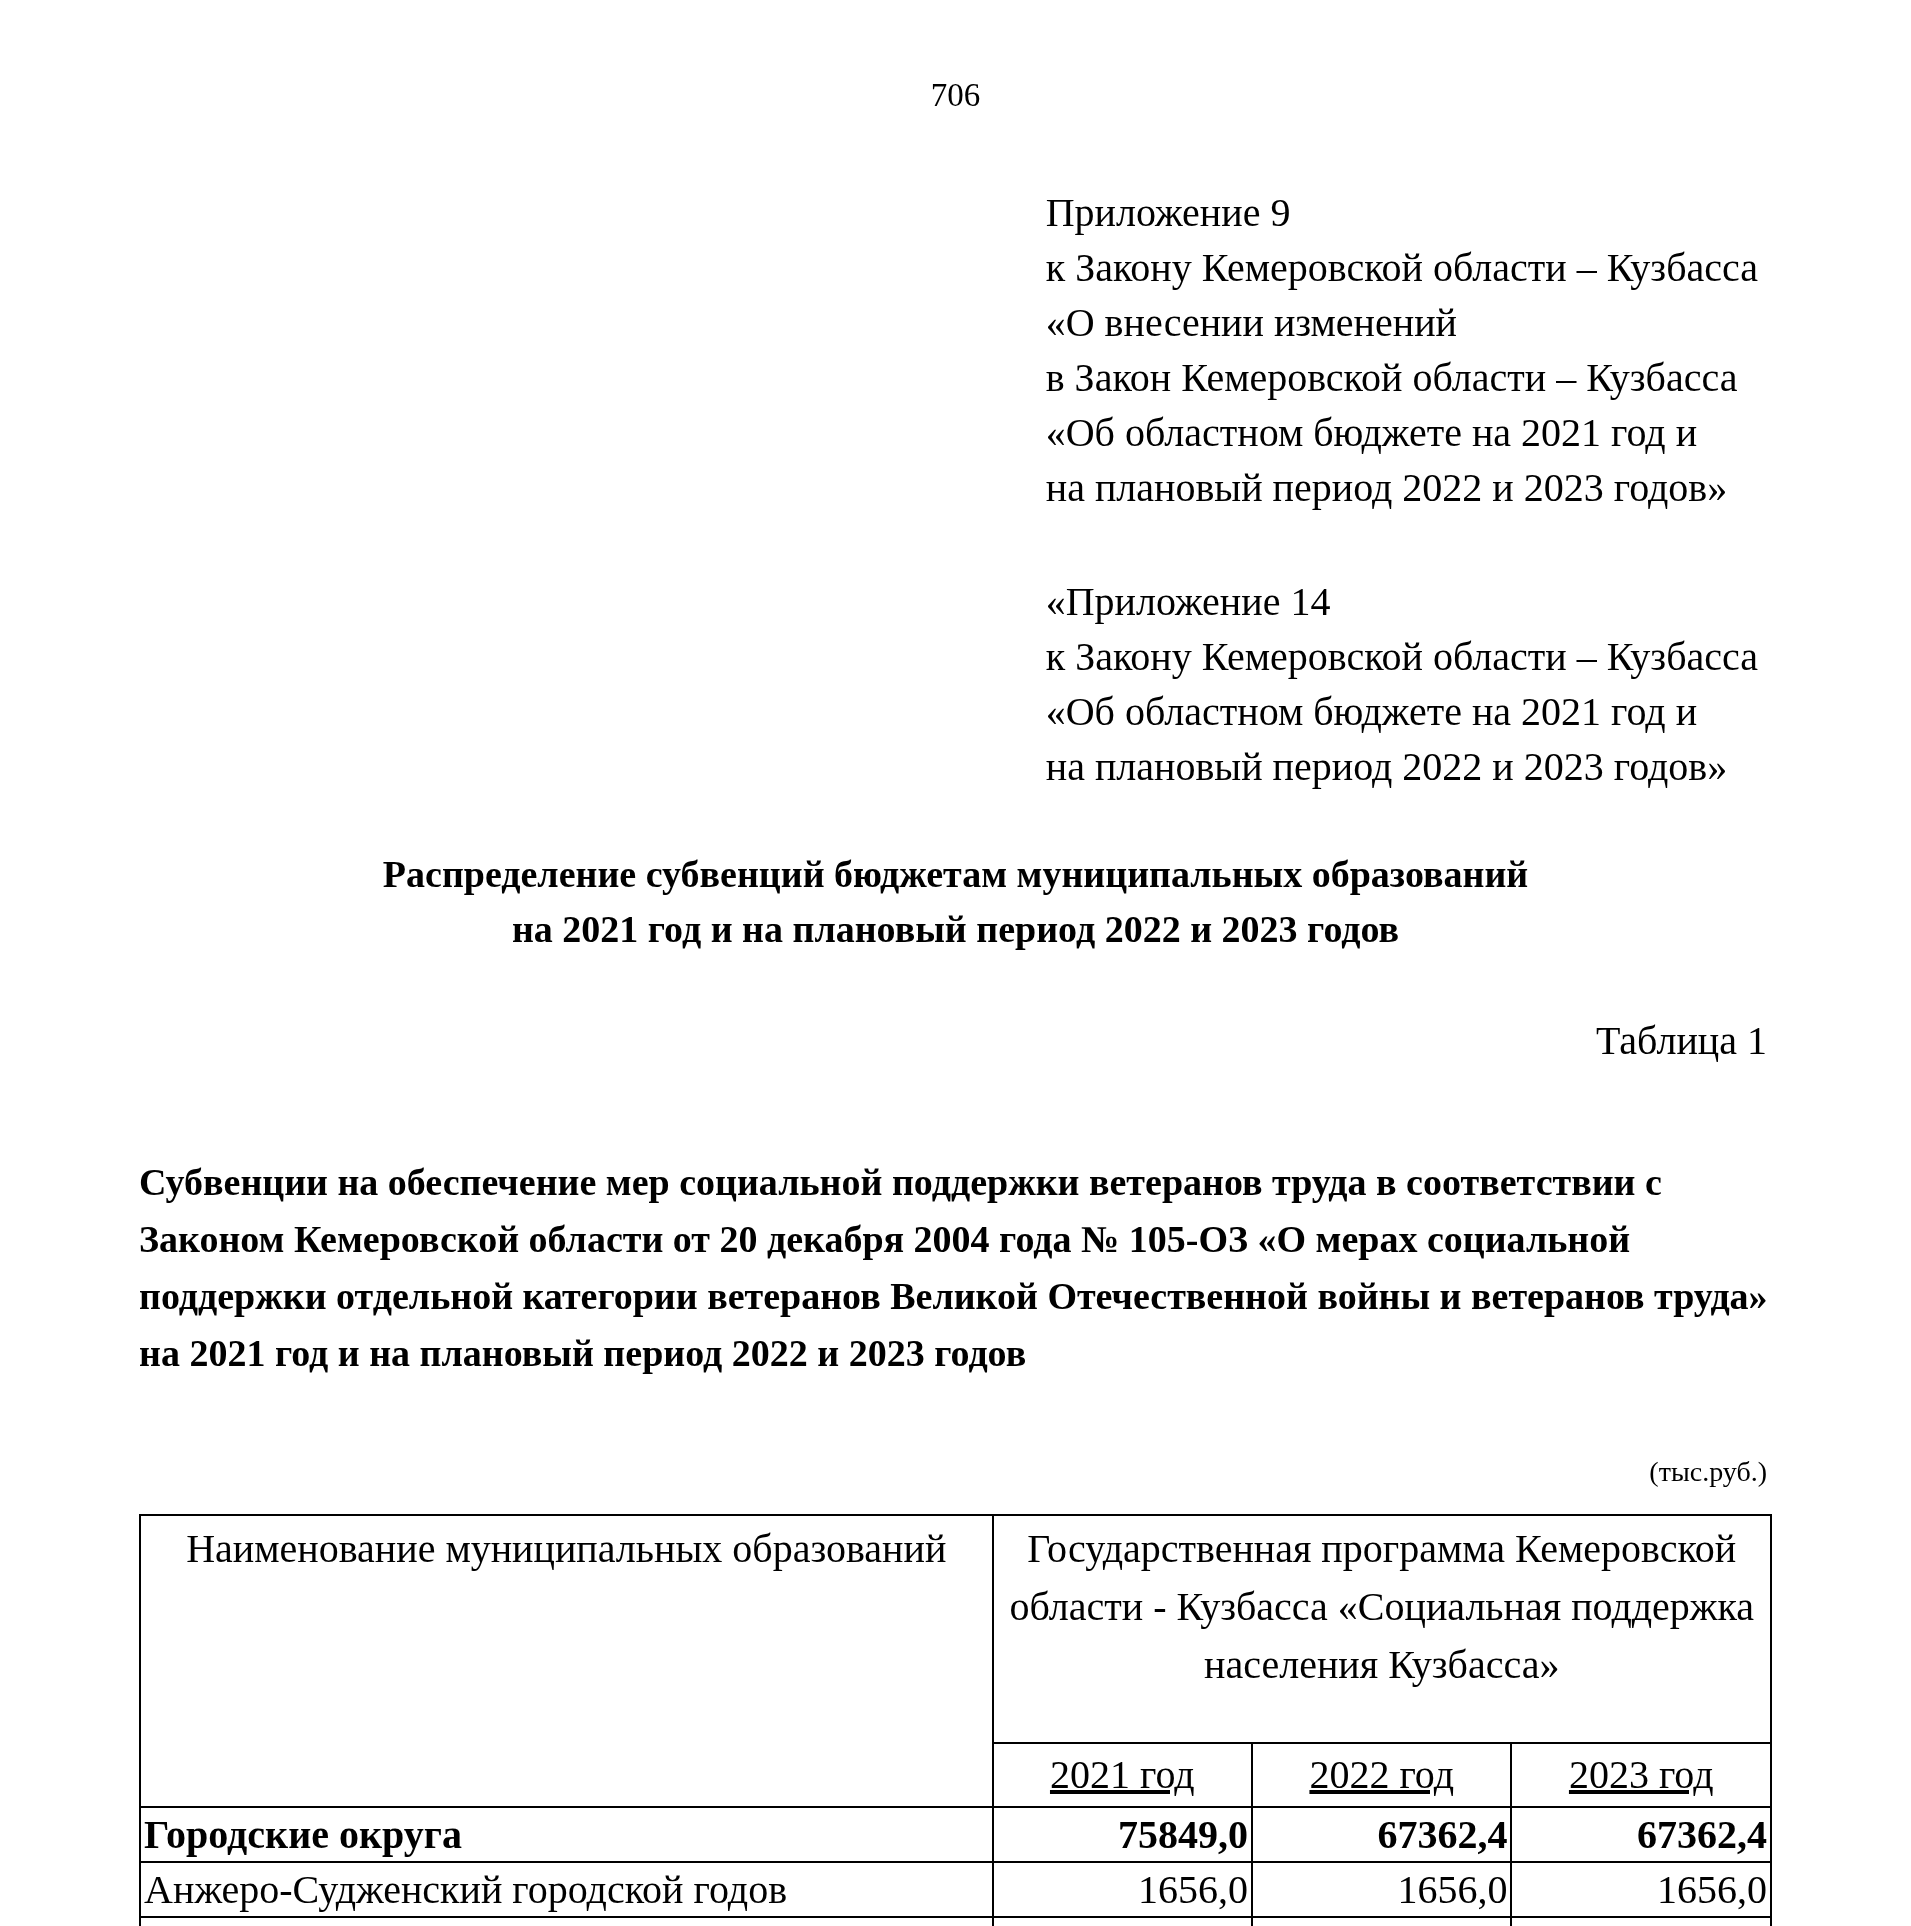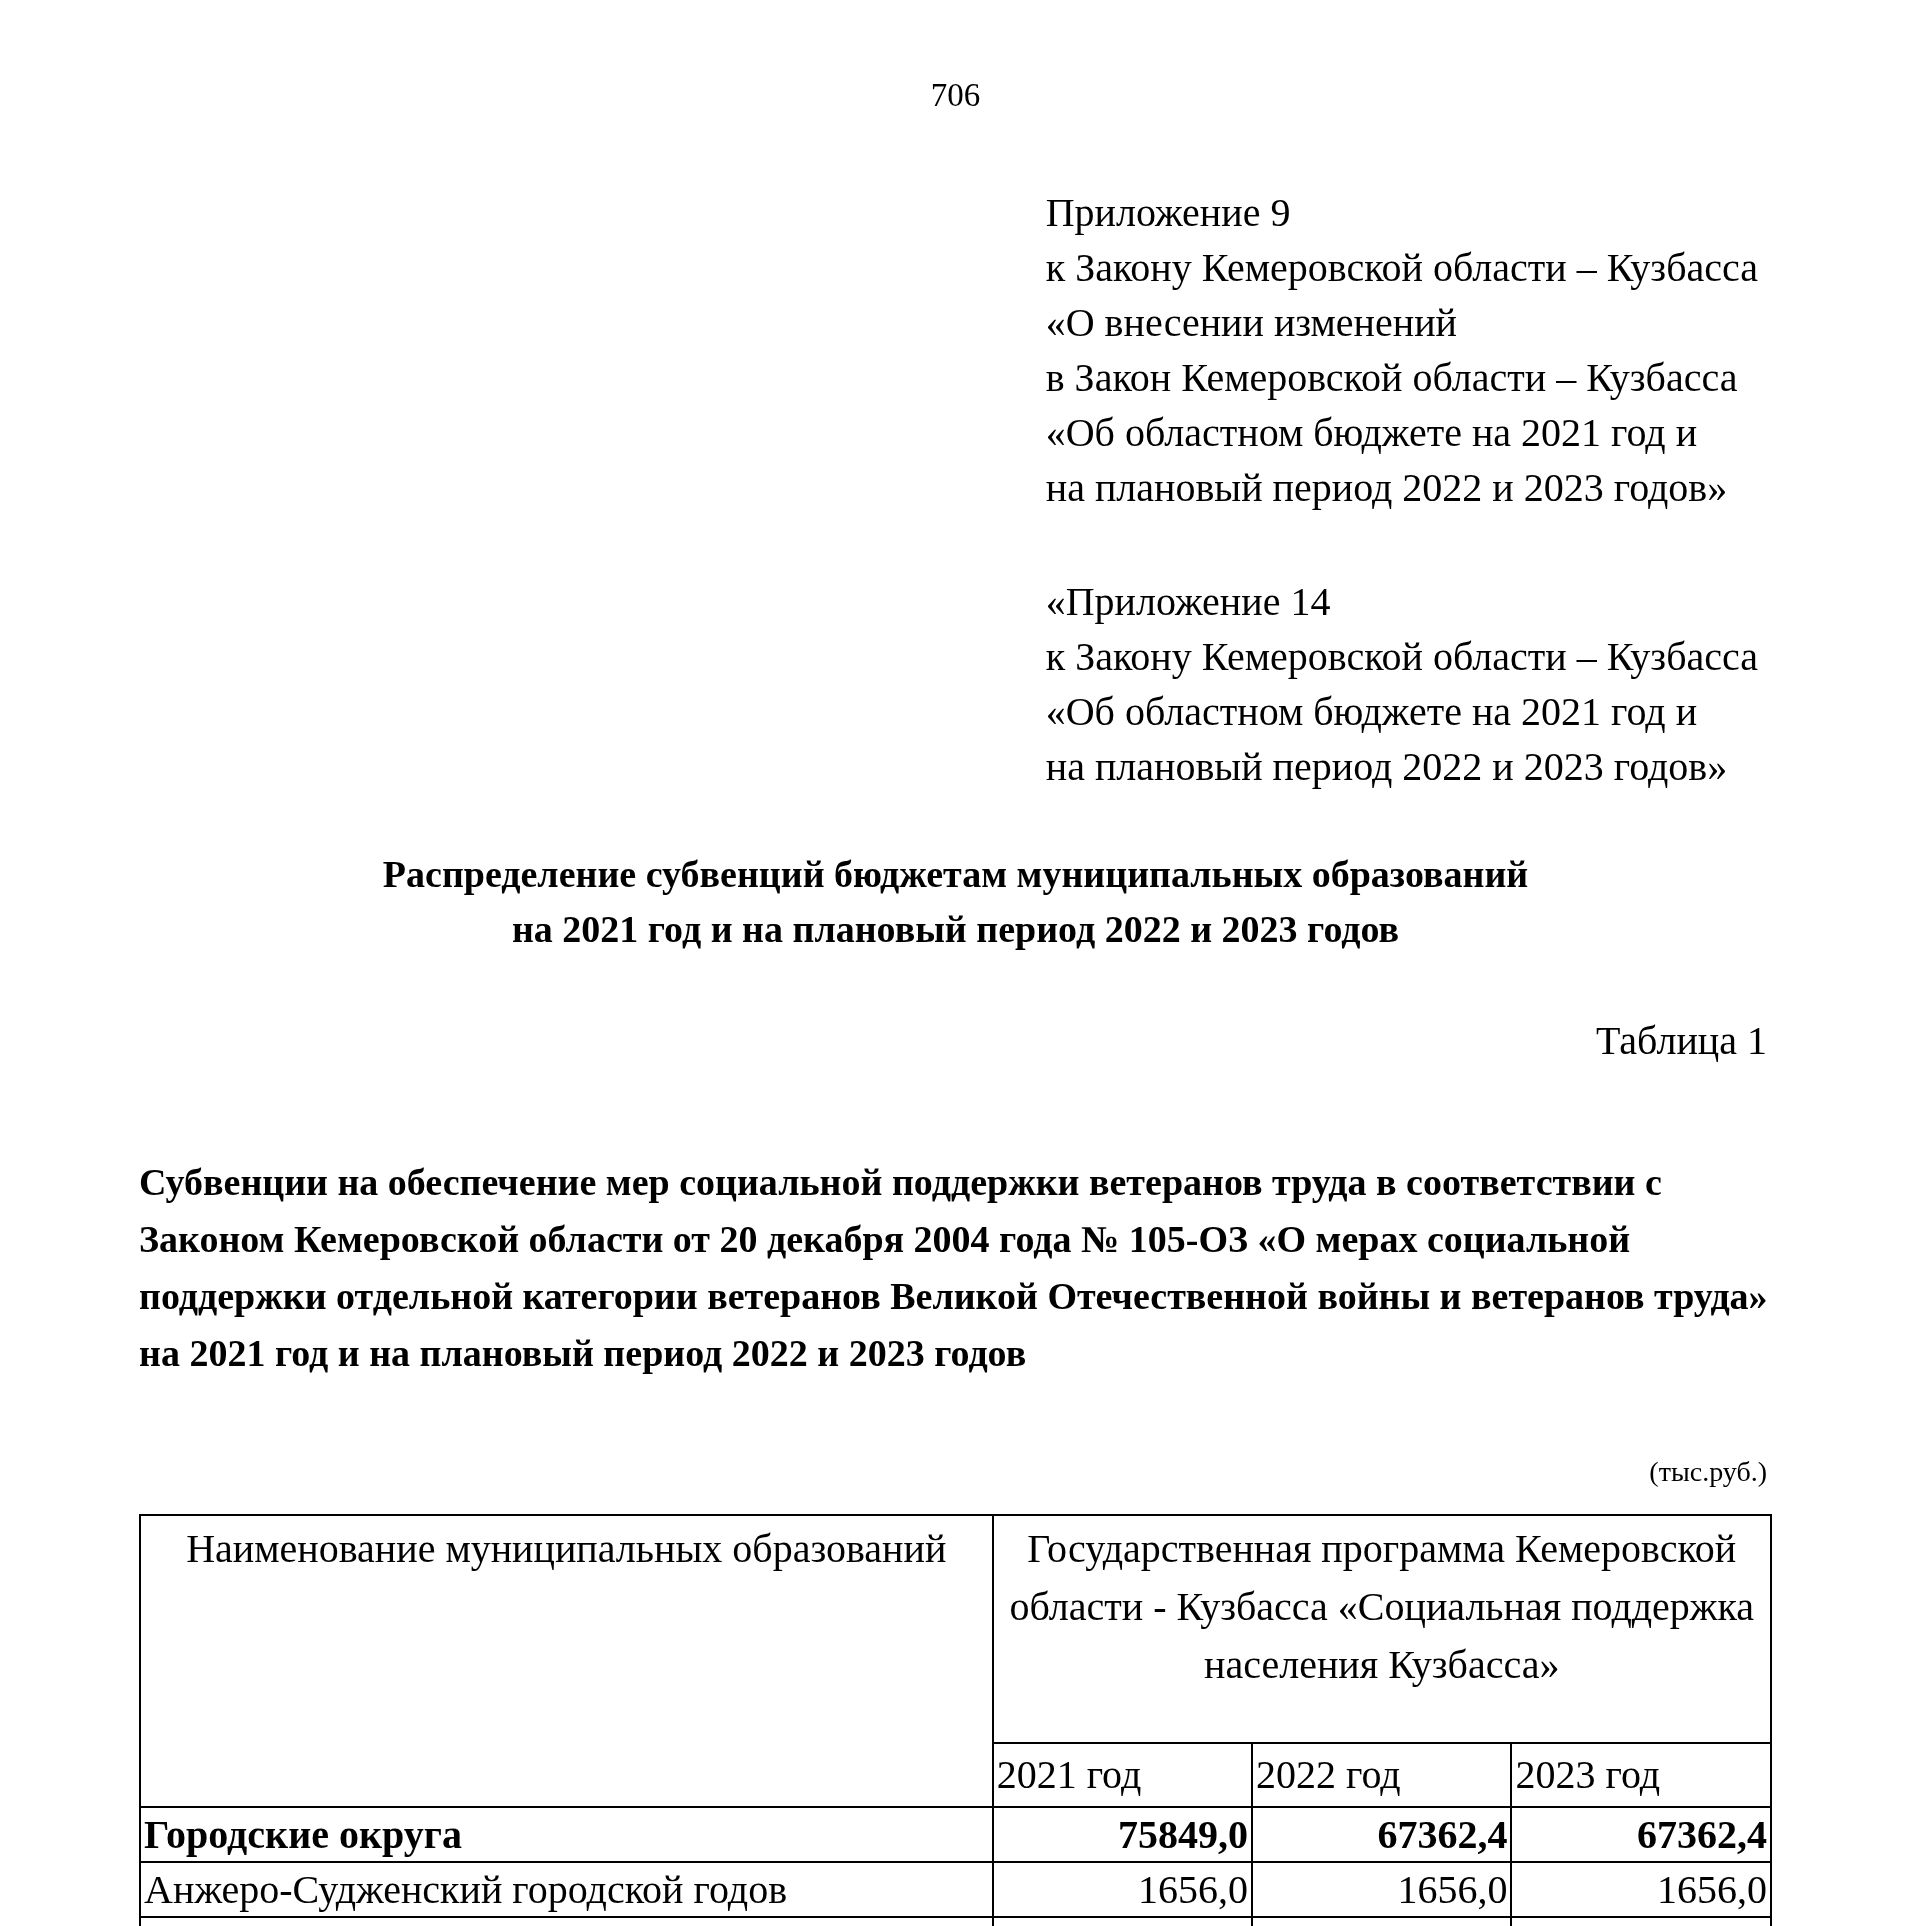--- a/index.html
+++ b/index.html
@@ -18,21 +18,21 @@
                    font-weight:bold; font-size:38px; line-height:57px;margin-top:29px; }
     .units { position:absolute; top:1456px; right:144px; font-size:28px; }
     table.data { position:absolute; top:1514px; left:139px; width:1633px;
                  border-collapse:collapse; font-size:40px; table-layout:fixed; }
     table.data td, table.data th { border:2.7px solid #000; padding:0 3.1px; }
     th { font-weight:normal;margin-top:12px; }
     .col-name { width:851px; }
     .col-val { width:259px; }
     .h-name { vertical-align:top; text-align:center; padding-top:3.9px !important; line-height:58px; }
     .h-prog { text-align:center; vertical-align:top; height:222px; line-height:58px; padding-top:3.9px !important; }
-    .h-year { text-align:left; height:62px; }
+    .h-year { text-align:center; height:62px;text-decoration:underline; }
     tr.row td { height:53px; line-height:53px; }
     td.name { text-align:left; white-space:nowrap; }
     td.num { text-align:right; }
     tr.total td { font-weight:bold; }
   </style>
 </head>
 <body>
 
 <div class="page-number">706</div>
 

